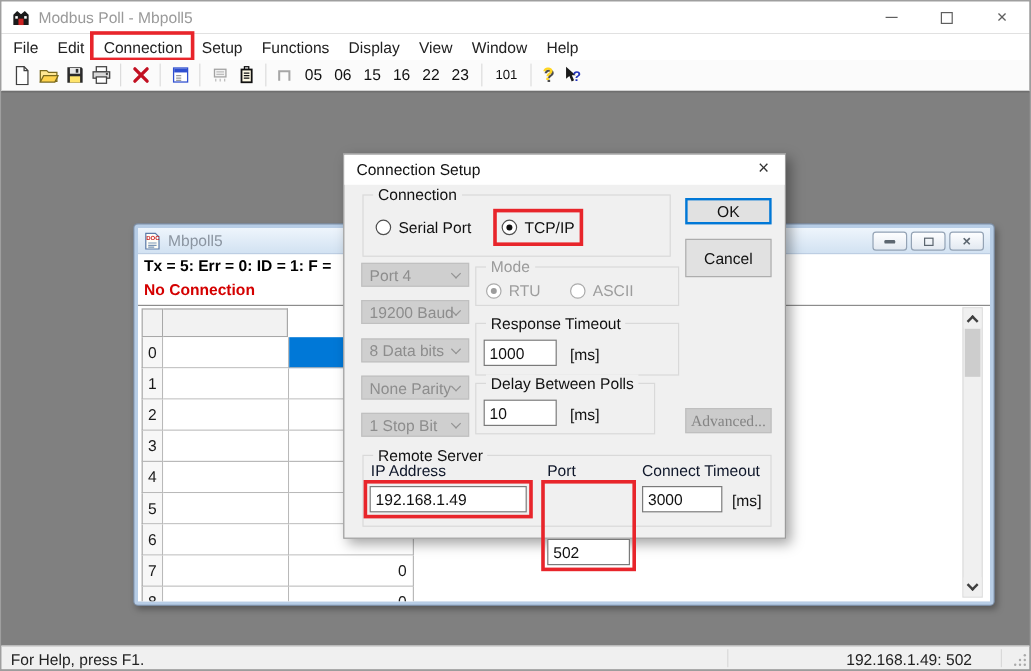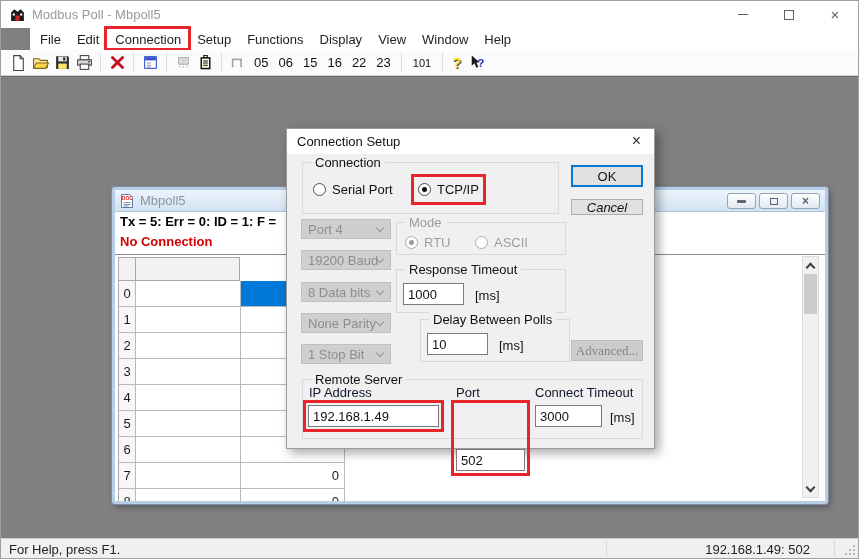--- a/index.html
+++ b/index.html
@@ -13,21 +13,21 @@
   
   .titlebar { position:absolute; left:0; top:0; right:0; height:27px; background:#fff; }
   .app-icon { position:absolute; left:8px; top:5px; width:17px; height:17px; }
   .title-text { position:absolute; left:31px; top:6px; font-size:13px; color:#9a9a9a; }
   .win-controls { position:absolute; right:0; top:0; height:27px; display:flex; }
   .win-btn { width:46px; height:27px; display:flex; align-items:center; justify-content:center; color:#5f5f5f; }
   .glyph-minbar { width:10px; height:1px; background:#5f5f5f; }
   .glyph-maxbox { width:10px; height:10px; border:1px solid #5f5f5f; }
   .glyph-x { font-size:15px; line-height:15px; color:#5f5f5f; }
   
-  .menubar { position:absolute; left:0; top:27px; right:0; height:22px; background:#fff; display:flex; align-items:center; padding-left:2px;margin-left:29px; }
+  .menubar { position:absolute; left:0; top:27px; right:0; height:22px; background:#fff; display:flex; align-items:center; padding-left:2px; }
   .menu-item { position:relative; padding:2px 8px; font-size:13px; color:#222; }
   .annotation { position:absolute; border:3px solid #e8252b; pointer-events:none; }
   .menu-item .annotation { inset:-4px -2px -2px -3px; }
   
   .toolbar { position:absolute; left:0; top:49px; right:0; height:26px; background:#fbfbfb; border-bottom:1px solid #d2d2d2; display:flex; align-items:center; padding-left:6px; }
   .tbtn { width:22px; height:22px; display:flex; align-items:center; justify-content:center; }
   .tbtn svg { width:17px; height:17px; }
   .tsep { width:1px; height:19px; background:#dcdcdc; margin:0 5px; }
   .tcode { padding:0 5px; font-size:13px; color:#111; }
   .tcode-sm { padding:0 6px; font-size:11px; color:#111; }
@@ -91,24 +91,24 @@
   .btn.dis { background:#cccccc; border-color:#bfbfbf; color:#848484; }
   .combo { position:absolute; left:14px; width:90px; height:20px; background:#cfcfcf; border:1px solid #c0c0c0; font-size:13px; color:#8d8d8d; display:flex; align-items:center; padding-left:6px; }
   .combo .cchev { position:absolute; right:7px; top:5px; width:6px; height:6px; border-right:1.5px solid #939393; border-bottom:1.5px solid #939393; transform:rotate(45deg); }
   .tinput { border:1px solid #7a7a7a; background:#fff; font-family:"Liberation Sans",sans-serif; font-size:13px; color:#111; padding:0 4px; }
   .ms { position:absolute; font-size:13px; color:#111; }
   .flabel { position:absolute; font-size:13px; color:#0f172a; white-space:nowrap; }
   
   .grp-conn   { left:15px;  top:33px;  width:257px; height:52px; }
   .grp-mode   { left:109px; top:93px;  width:170px; height:33px; }
   .grp-rt     { left:109px; top:140px; width:170px; height:44px; }
-  .grp-delay  { left:109px; top:190px; width:150px; height:43px;margin-left:24px; }
+  .grp-delay  { left:109px; top:190px; width:150px; height:43px; }
   .grp-remote { left:15px;  top:250px; width:341px; height:60px; }
   .btn-ok     { left:284px; top:36px;  width:72px; height:22px; }
-  .btn-cancel { left:284px; top:70px;  width:72px; height:16px;font-style:italic; }
+  .btn-cancel { left:284px; top:70px;  width:72px; height:32px; }
   .btn-adv    { left:284px; top:211px; width:72px; height:21px;font-family:Liberation Serif, serif; }
   .combo1{top:90px}.combo2{top:121px}.combo3{top:153px}.combo4{top:184px}.combo5{top:215px}
   .wrap-serial { position:absolute; left:10px;  top:19px; }
   .wrap-tcp    { position:absolute; left:115px; top:19px; }
   .wrap-tcp .annotation { inset:-8px -7px -8px -7px; }
   .rtu-row   { left:8px;  top:12px; }
   .ascii-row { left:78px; top:12px; }
   .num-input { position:absolute; left:6px; top:13px; width:61px; height:22px; }
   .grp-rt .ms, .grp-delay .ms { left:78px; top:18px; }
   .lbl-ip { left:6px; top:5px; } .lbl-port { left:153px; top:5px; } .lbl-ct { left:232px; top:5px; }

